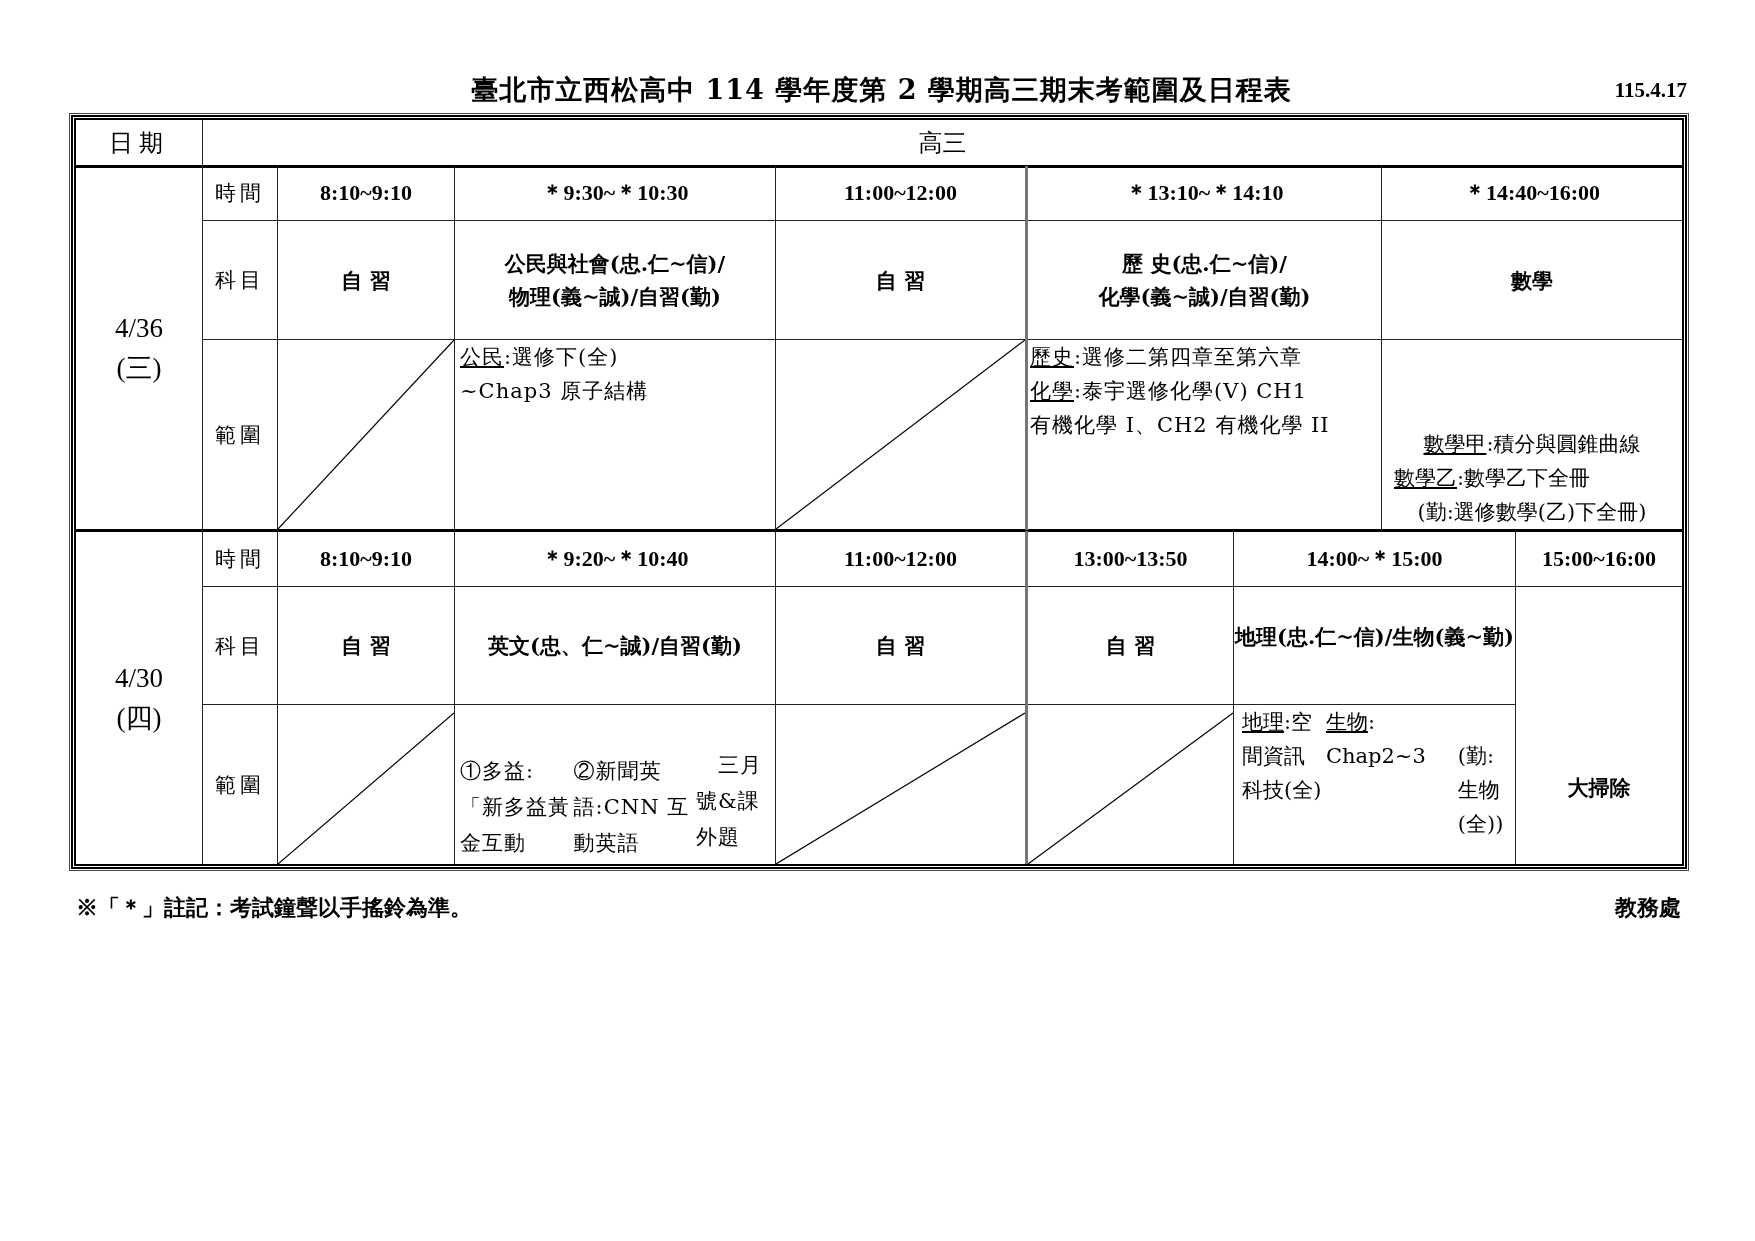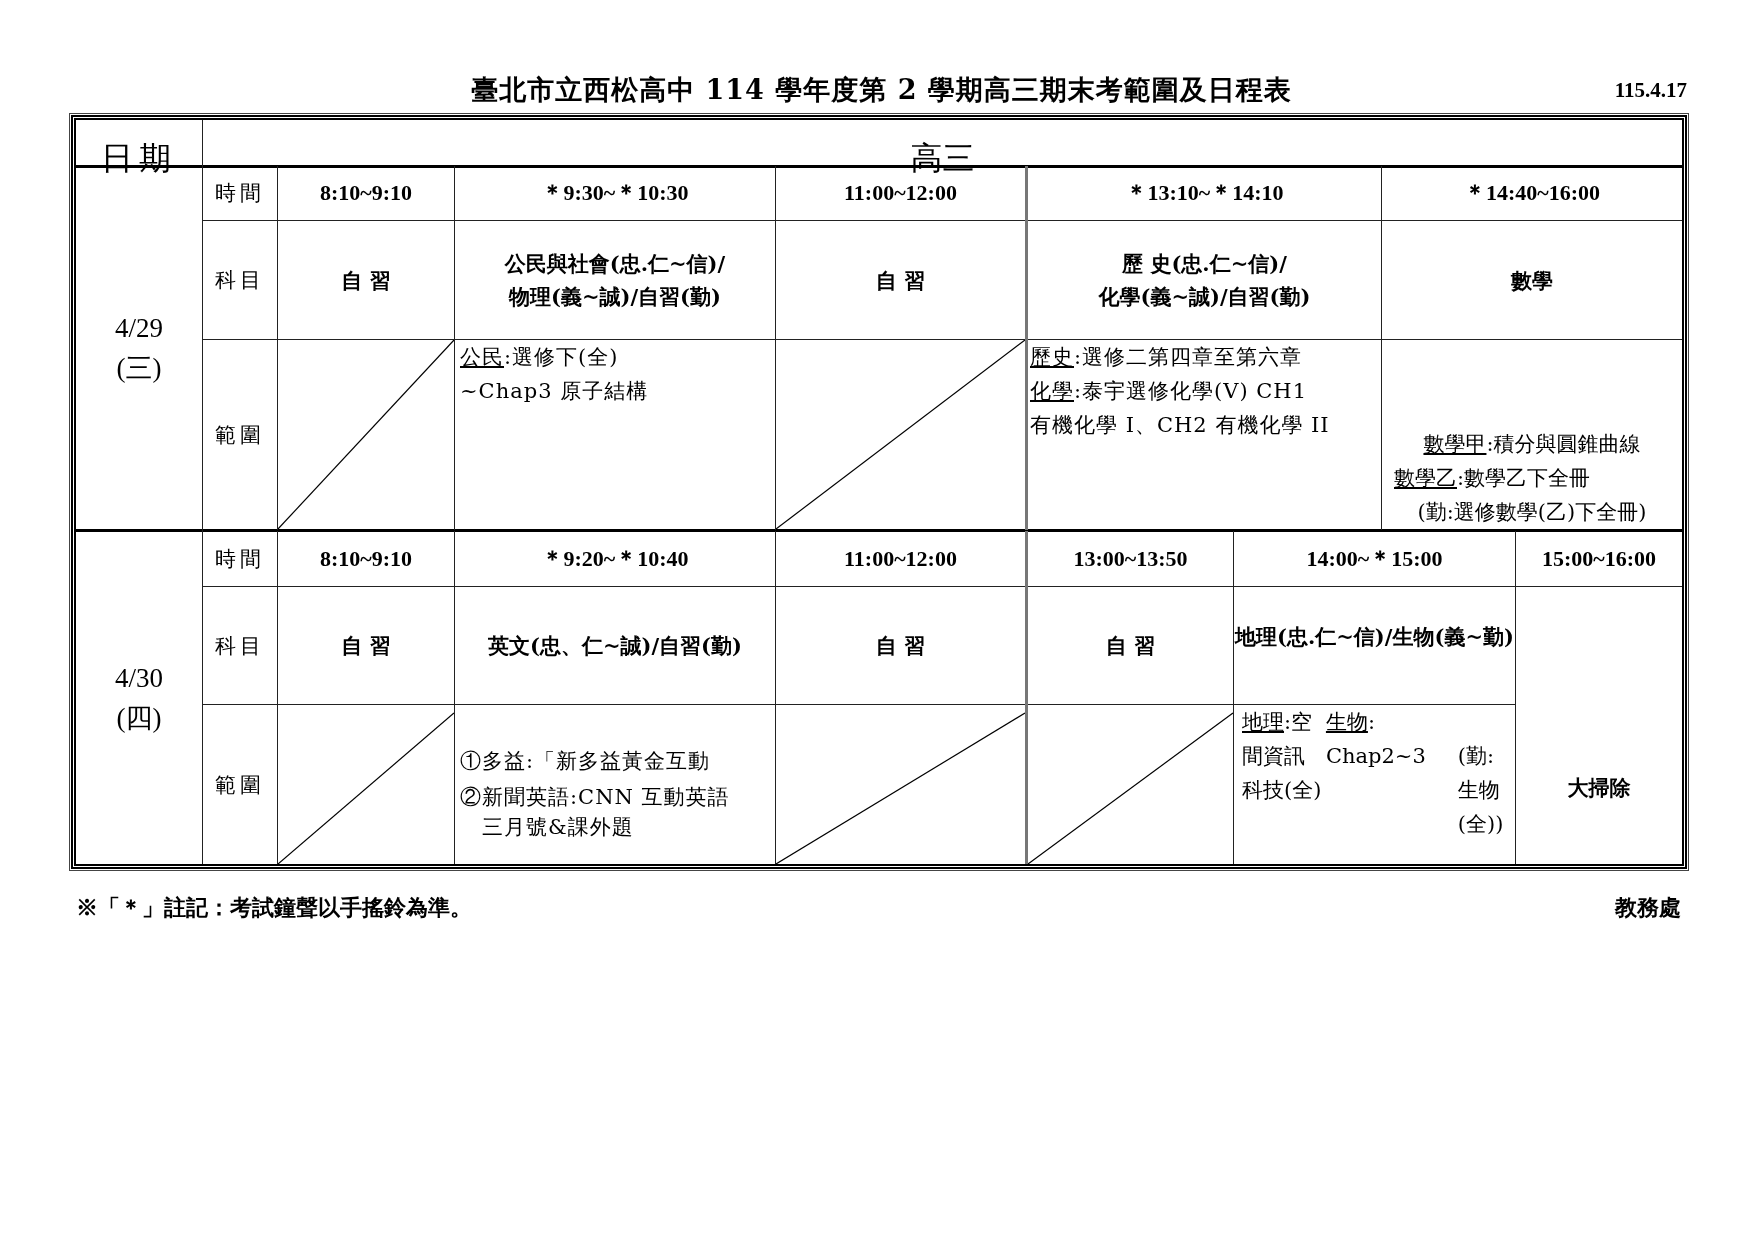--- a/index.html
+++ b/index.html
@@ -10,21 +10,21 @@
            font-family:"DejaVu Serif","Liberation Serif",serif; letter-spacing:1px; }
   .title span { display:inline-block; transform:translateX(0px);margin-left:8px; }
   .doc-date { right:68px; top:78px; font-size:21px; font-weight:bold; font-family:"Liberation Serif",serif; }
   .outer { left:71px; top:115px; width:1616px; height:754px; border:5px double #000; box-sizing:border-box;
            outline:1px solid #444; outline-offset:1px; }
   .line-h { height:0; border-top:1px solid #222; }
   .line-h.thick { border-top:3px solid #000; }
   .line-v { width:0; border-left:1px solid #222; }
   .line-v.gray { border-left:3px solid #777; }
   .cell { display:flex; align-items:center; justify-content:center; text-align:center; box-sizing:border-box; }
-  .hdr { font-size:32px;margin-top:16px; }
+  .hdr { font-size:24px; }
   .lbl { font-size:21px; letter-spacing:4px; }
   .time { font-size:22px; font-weight:bold; font-family:"Liberation Serif",serif; }
   .subj { font-size:21px; font-weight:bold; line-height:33px; }
   .date { font-size:27px; line-height:40px; font-family:"Liberation Serif","DejaVu Serif",serif; }
   .range { font-size:21px; line-height:34px; letter-spacing:1px;justify-content:flex-end; }
   .range-left { justify-content:flex-start; text-align:left; padding-left:4px; }
   .u { text-decoration:underline; }
   .slash svg { position:absolute; left:0; top:0; }
   .footer { top:893px; font-size:22px; font-weight:bold; }
 </style>
@@ -55,21 +55,21 @@
 <div class="abs line-v" style="left:454px;top:531px;height:333px"></div>
 <div class="abs line-v" style="left:775px;top:531px;height:333px"></div>
 <div class="abs line-v gray" style="left:1025px;top:531px;height:333px"></div>
 <div class="abs line-v" style="left:1233px;top:531px;height:333px"></div>
 <div class="abs line-v" style="left:1515px;top:531px;height:333px"></div>
 
 <div class="abs cell hdr" style="left:76px;top:120px;width:126px;height:45px;letter-spacing:6px">日期</div>
 <div class="abs cell hdr" style="left:203px;top:120px;width:1479px;height:45px">高三</div>
 
 <div class="abs cell date" style="left:76px;top:166px;width:126px;height:364px;flex-direction:column">
-  <div>4/29</div>
+  <div>4/36</div>
   <div>(三)</div>
 </div>
 <div class="abs cell lbl" style="left:203px;top:166px;width:74px;height:54px">時間</div>
 <div class="abs cell lbl" style="left:203px;top:221px;width:74px;height:118px">科目</div>
 <div class="abs cell lbl" style="left:203px;top:340px;width:74px;height:189px">範圍</div>
 
 <div class="abs cell time" style="left:278px;top:166px;width:176px;height:54px">8:10~9:10</div>
 <div class="abs cell time" style="left:455px;top:166px;width:320px;height:54px">＊9:30~＊10:30</div>
 <div class="abs cell time" style="left:776px;top:166px;width:249px;height:54px">11:00~12:00</div>
 <div class="abs cell time" style="left:1028px;top:166px;width:353px;height:54px">＊13:10~＊14:10</div>
@@ -151,21 +151,21 @@
 </div>
 <div class="abs cell subj" style="left:1516px;top:587px;width:166px;height:277px;align-items:center;padding-top:124px">
     <div>大掃除</div>
   </div>
 
 <div class="abs slash" style="left:278px;top:705px;width:176px;height:159px">
   <svg width="176" height="159">
       <line x1="0" y1="159" x2="176" y2="8" stroke="#000" stroke-width="1.2"></line>
     </svg>
 </div>
-<div class="abs cell range range-left" style="left:456px;top:705px;width:319px;height:159px;flex-direction:column;align-items:flex-start;justify-content:center;padding-top:18px;line-height:36px">
+<div class="abs cell range range-left" style="left:456px;top:735px;width:319px;height:159px;align-items:flex-start;justify-content:space-between;padding-top:18px;line-height:36px">
   <div>①多益:「新多益黃金互動</div>
   <div>②新聞英語:CNN 互動英語</div>
   <div style="margin-top:-6px">　三月號&amp;課外題</div>
 </div>
 <div class="abs slash" style="left:776px;top:705px;width:249px;height:159px">
   <svg width="249" height="159">
       <line x1="0" y1="159" x2="249" y2="8" stroke="#000" stroke-width="1.2"></line>
     </svg>
 </div>
 <div class="abs slash" style="left:1028px;top:705px;width:205px;height:159px">

